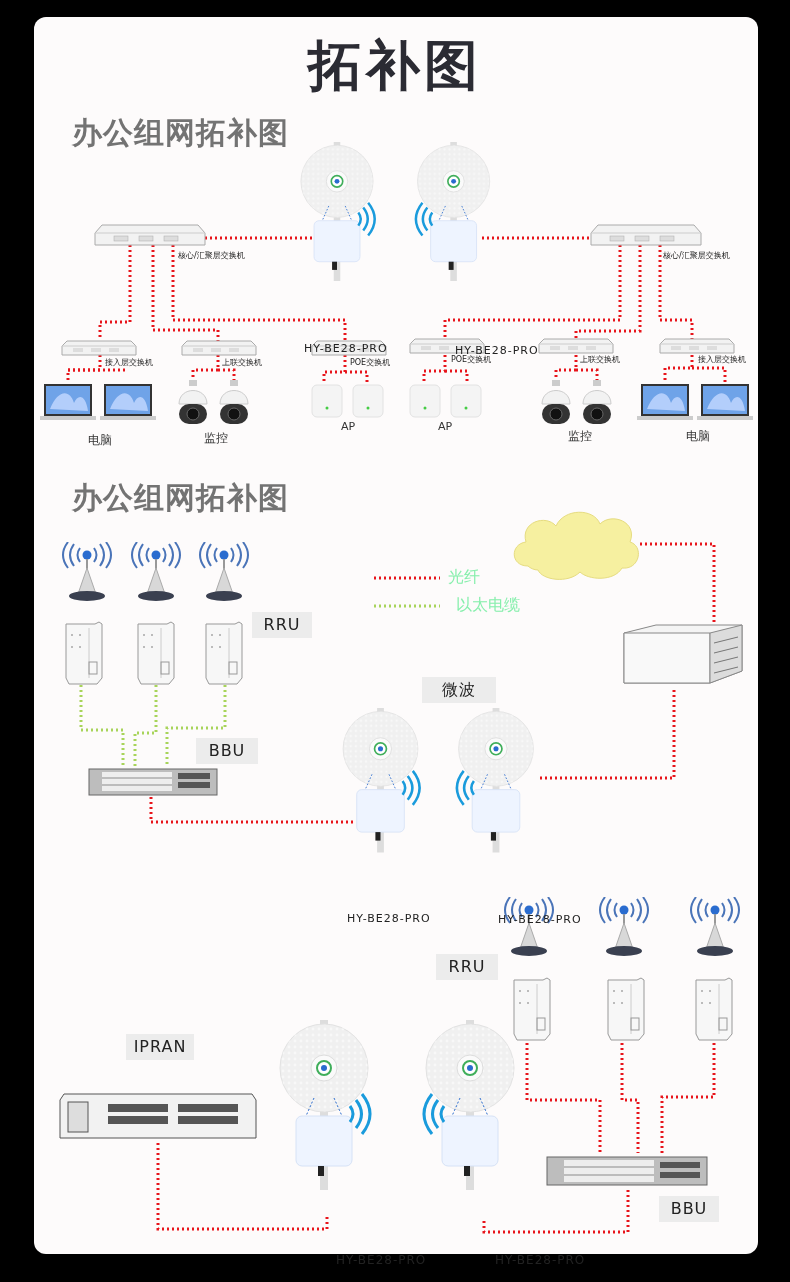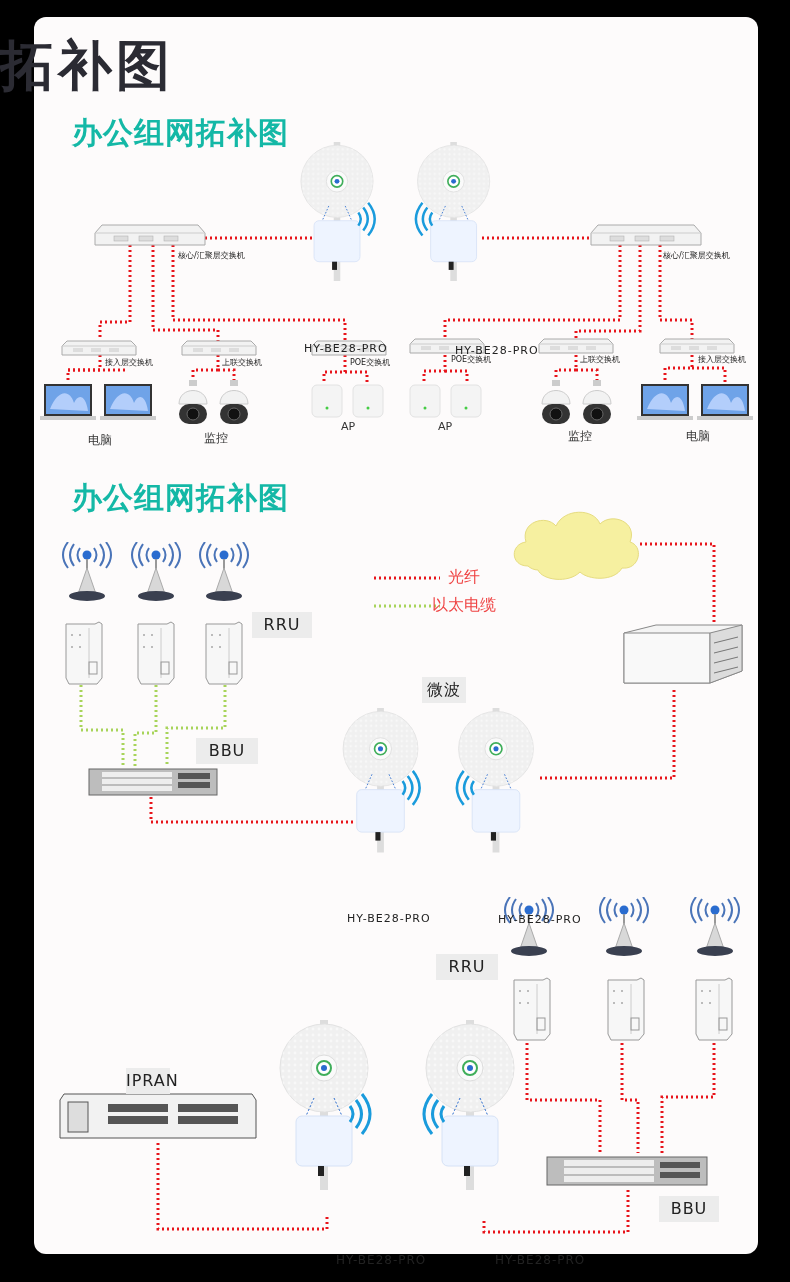--- a/index.html
+++ b/index.html
@@ -4,36 +4,36 @@
 <style>
   * { box-sizing: border-box; margin: 0; padding: 0; }
   html, body { width: 790px; height: 1282px; background: #000; overflow: hidden; }
   body { position: relative; font-family: "DejaVu Sans", "Liberation Sans", sans-serif; }
   .card {
     position: absolute; left: 34px; top: 17px; width: 724px; height: 1237px;
     background: #fdfbfb; border-radius: 12px; overflow: hidden;
   }
   .abs { position: absolute; }
   .main-title {
-    position: absolute; left: 0; width: 790px; top: 30px; text-align: left;
+    position: absolute; left: 0; width: 790px; top: 30px; text-align: center;
     font-size: 54px; font-weight: 900; color: #2b2b33; letter-spacing: 4px;
     font-family: "DejaVu Sans", sans-serif;
   }
   .section-title {
-    position: absolute; font-size: 30px; font-weight: 700; color: #14b8a6;
+    position: absolute; font-size: 30px; font-weight: 700; color: #737373;
     font-family: Liberation Serif, serif; letter-spacing: 1px;
   }
   .small-label { position: absolute; font-size: 8px; color: #222; white-space: nowrap; }
   .dev-label { position: absolute; font-size: 11px; color: #222; letter-spacing: 1px; white-space: nowrap; margin-top: 40px; }
   .mid-label { position: absolute; font-size: 12px; color: #333; white-space: nowrap; }
   .box-label {
     position: absolute; background: #ececec; color: #222; font-size: 16px;
     text-align: center; letter-spacing: 1px; line-height: 26px; height: 26px;
   }
-  .legend-text { position: absolute; font-size: 16px; color: #ef4444; }
+  .legend-text { position: absolute; font-size: 16px; color: #86efac; }
   svg.links { position: absolute; left: 0; top: 0; width: 790px; height: 1282px; pointer-events: none; }
   .dev { position: absolute; }
 </style>
 </head>
 <body>
 
 <div class="card"></div>
 
 <div class="main-title" style="z-index: 5;">拓补图</div>
 
@@ -128,27 +128,27 @@
 
 <svg class="dev" style="left: 508px; top: 506px; z-index: 3;" width="134" height="76">
   <path d="M20,60 C2,60 2,38 18,36 C12,16 38,8 48,20 C56,2 86,2 92,18 C104,6 130,16 122,36 C136,40 132,64 114,62 C106,76 80,74 72,66 C60,78 34,74 30,64 C26,64 22,62 20,60 Z" fill="#f6f0a0" stroke="#e6dc80"></path>
 </svg>
 <div class="abs" style="left:508px;top:518px;width:134px;text-align:center;font-size:14px;color:#333;line-height:18px;">
   <div>PTN</div>
   <div>Convergence</div>
 </div>
 
 <div class="legend-text" style="left: 448px; top: 567px; z-index: 5;">光纤</div>
-<div class="legend-text" style="left: 432px; top: 595px; z-index: 5; text-align: center;">以太电缆</div>
+<div class="legend-text" style="left: 456px; top: 595px; z-index: 5; text-align: center;">以太电缆</div>
 
 <div class="box-label" style="left: 252px; top: 612px; width: 60px; z-index: 5;">RRU</div>
 <div class="box-label" style="left: 196px; top: 738px; width: 62px; z-index: 5;">BBU</div>
-<div class="box-label" style="left: 422px; top: 677px; width: 44px; z-index: 5;">微波</div>
+<div class="box-label" style="left: 422px; top: 677px; width: 74px; z-index: 5;">微波</div>
 <div class="box-label" style="left: 436px; top: 954px; width: 62px; z-index: 5;">RRU</div>
-<div class="box-label" style="left: 126px; top: 1068px; width: 44px; z-index: 5;">IPRAN</div>
+<div class="box-label" style="left: 126px; top: 1034px; width: 68px; z-index: 5;">IPRAN</div>
 <div class="box-label" style="left: 659px; top: 1196px; width: 60px; z-index: 5;">BBU</div>
 
 <div class="dev-label" style="left: 347px; top: 872px; z-index: 5;">HY-BE28-PRO</div>
 <div class="dev-label" style="left: 498px; top: 873px; z-index: 5;">HY-BE28-PRO</div>
 <div class="dev-label" style="left: 336px; top: 1213px; font-size: 12px; z-index: 5;">HY-BE28-PRO</div>
 <div class="dev-label" style="left: 495px; top: 1213px; font-size: 12px; z-index: 5;">HY-BE28-PRO</div>
 
 <svg class="dev" style="left: 622px; top: 623px; z-index: 3;" width="124" height="66">
   <polygon points="2,10 34,2 120,2 120,48 88,60 2,60" fill="#f4f4f4" stroke="#888"></polygon>
   <polygon points="2,10 88,10 88,60 2,60" fill="#f9f9f9" stroke="#888"></polygon>

